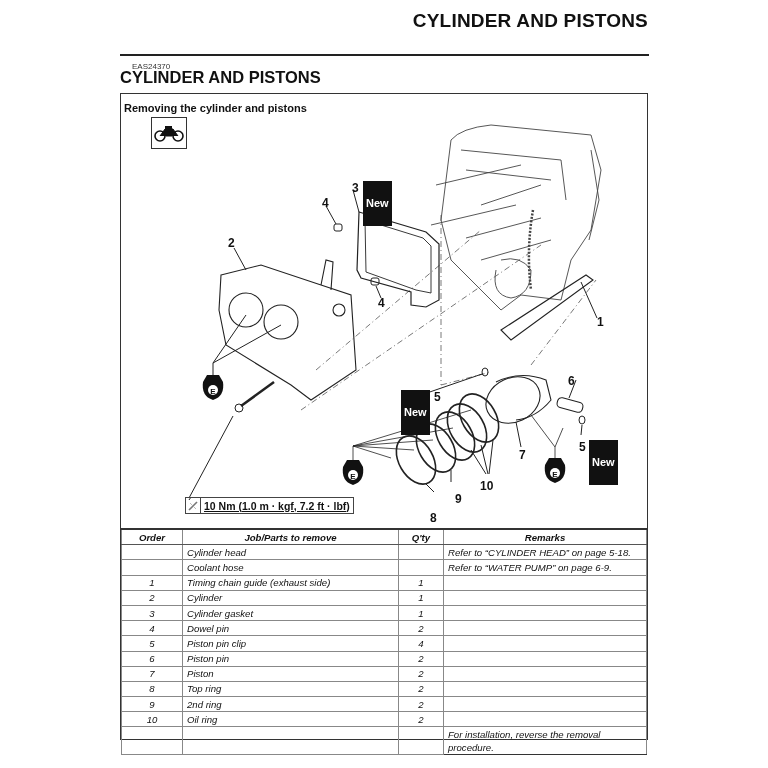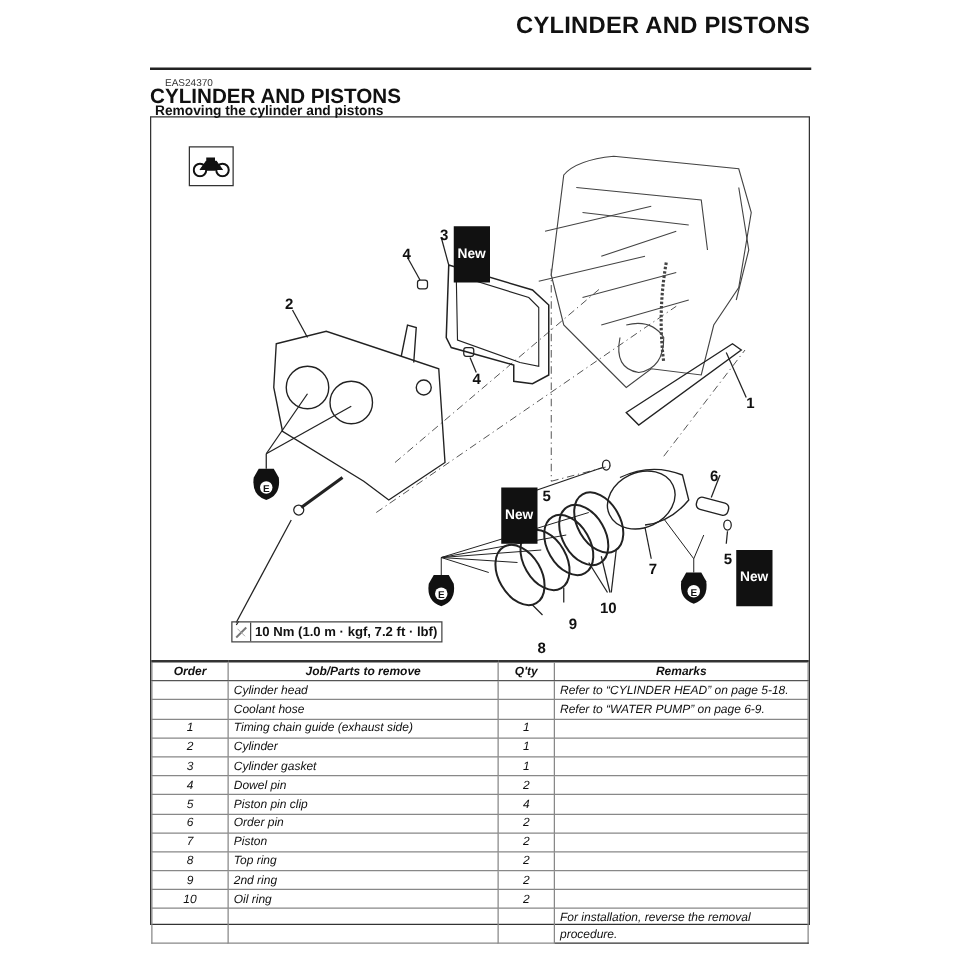--- a/index.html
+++ b/index.html
@@ -2,28 +2,28 @@
 <html><head>
 <meta charset="utf-8">
 <style>
   html, body { margin: 0; padding: 0; background: #ffffff; }
   body { width: 768px; height: 768px; position: relative; overflow: hidden; font-family: "Liberation Sans", sans-serif; color: #111; }
   .page-header { position: absolute; left: 0; top: 10px; width: 648px; text-align: right; font-weight: bold; font-size: 19px; letter-spacing: 0.2px; }
   .header-rule { position: absolute; left: 120px; top: 54px; width: 529px; height: 2px; background: #222; }
   .section-code { position: absolute; left: 132px; top: 62px; font-size: 8px; color: #333; }
   .section-title { position: absolute; left: 120px; top: 68px; font-size: 16.5px; font-weight: bold; }
   .frame { position: absolute; left: 120px; top: 93px; width: 528px; height: 647px; border: 1.5px solid #333; box-sizing: border-box; }
-  .frame-title { position: absolute; left: 124px; top: 83px; font-size: 11px; font-weight: bold; }
+  .frame-title { position: absolute; left: 124px; top: 102px; font-size: 11px; font-weight: bold; }
   .moto-icon { position: absolute; left: 151px; top: 117px; width: 36px; height: 32px; border: 1px solid #333; box-sizing: border-box; display: flex; align-items: center; justify-content: center; }
   .diagram { position: absolute; left: 121px; top: 110px; width: 526px; height: 415px; }
   .callout { position: absolute; font-size: 12px; font-weight: bold; }
   .new-badge { position: absolute; background: #111; color: #fff; font-size: 11px; font-weight: bold; padding: 16px 3px; line-height: 13px; }
   .torque { position: absolute; left: 185px; top: 497px; height: 15px; border: 1px solid #444; font-size: 10.5px; font-weight: bold; display: flex; align-items: center; }
   .torque .ticon { width: 14px; height: 15px; border-right: 1px solid #444; display: flex; align-items: center; justify-content: center; }
-  .torque .ttext { padding: 0 3px; }
+  .torque .ttext { padding: 0 3px; text-decoration: underline; }
   table.parts { position: absolute; left: 121px; top: 528px; width: 526px; border-collapse: collapse; font-size: 9.6px; }
   table.parts th, table.parts td { border: 1px solid #888; padding: 0 4px; height: 14.2px; line-height: 13px; font-style: italic; }
   table.parts th { font-weight: bold; text-align: center; border-top: 2px solid #333; border-bottom: 1px solid #555; }
   table.parts td.c { text-align: center; }
   .col-order { width: 52px; }
   .col-job { width: 207px; }
   .col-qty { width: 36px; }
 </style>
 </head>
 <body>
@@ -233,21 +233,21 @@
         <td></td>
       </tr>
     <tr>
         <td class="c">5</td>
         <td>Piston pin clip</td>
         <td class="c">4</td>
         <td></td>
       </tr>
     <tr>
         <td class="c">6</td>
-        <td>Order pin</td>
+        <td>Piston pin</td>
         <td class="c">2</td>
         <td></td>
       </tr>
     <tr>
         <td class="c">7</td>
         <td>Piston</td>
         <td class="c">2</td>
         <td></td>
       </tr>
     <tr>

